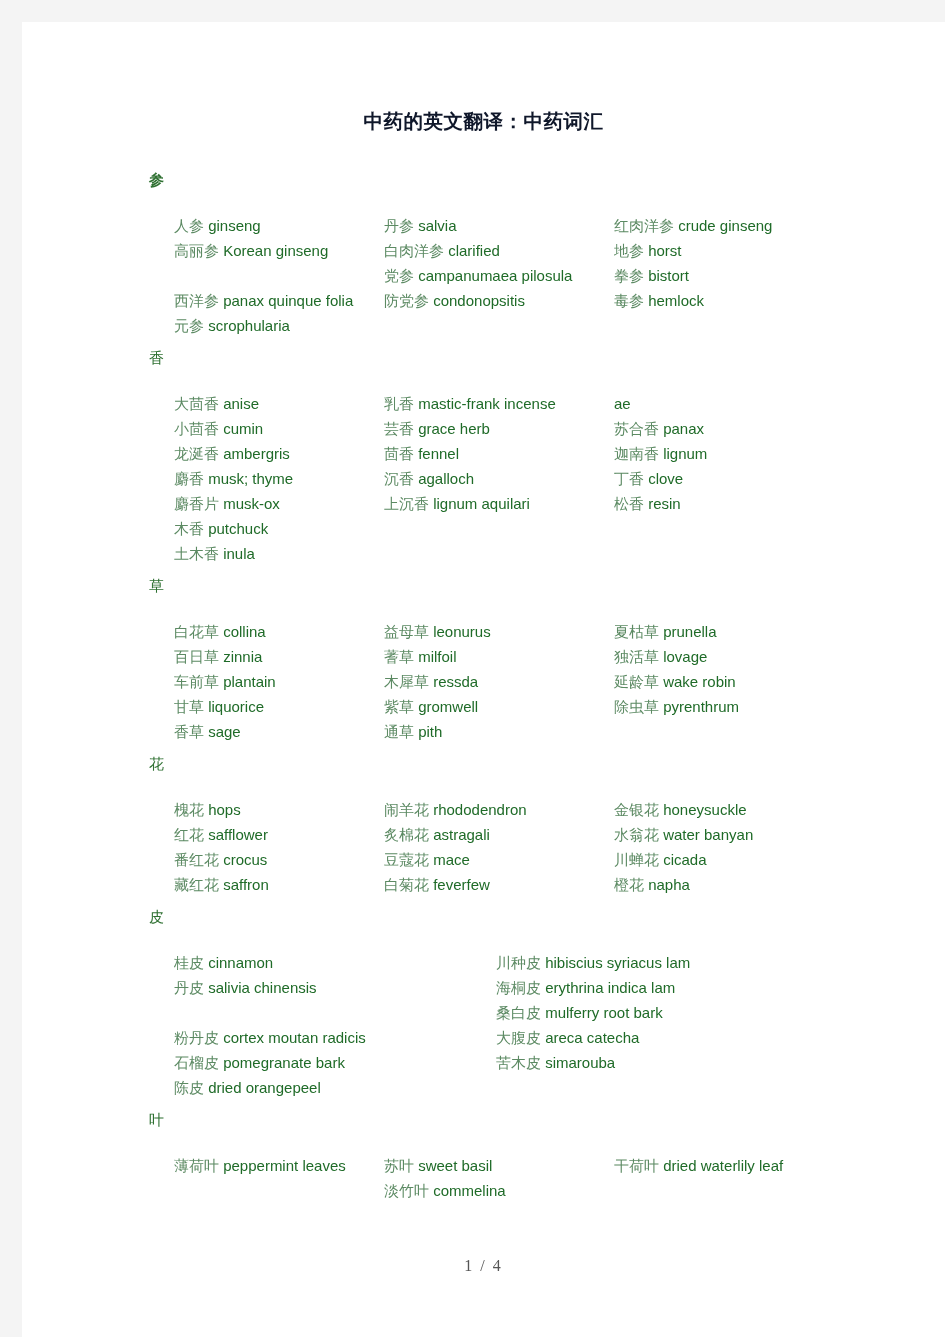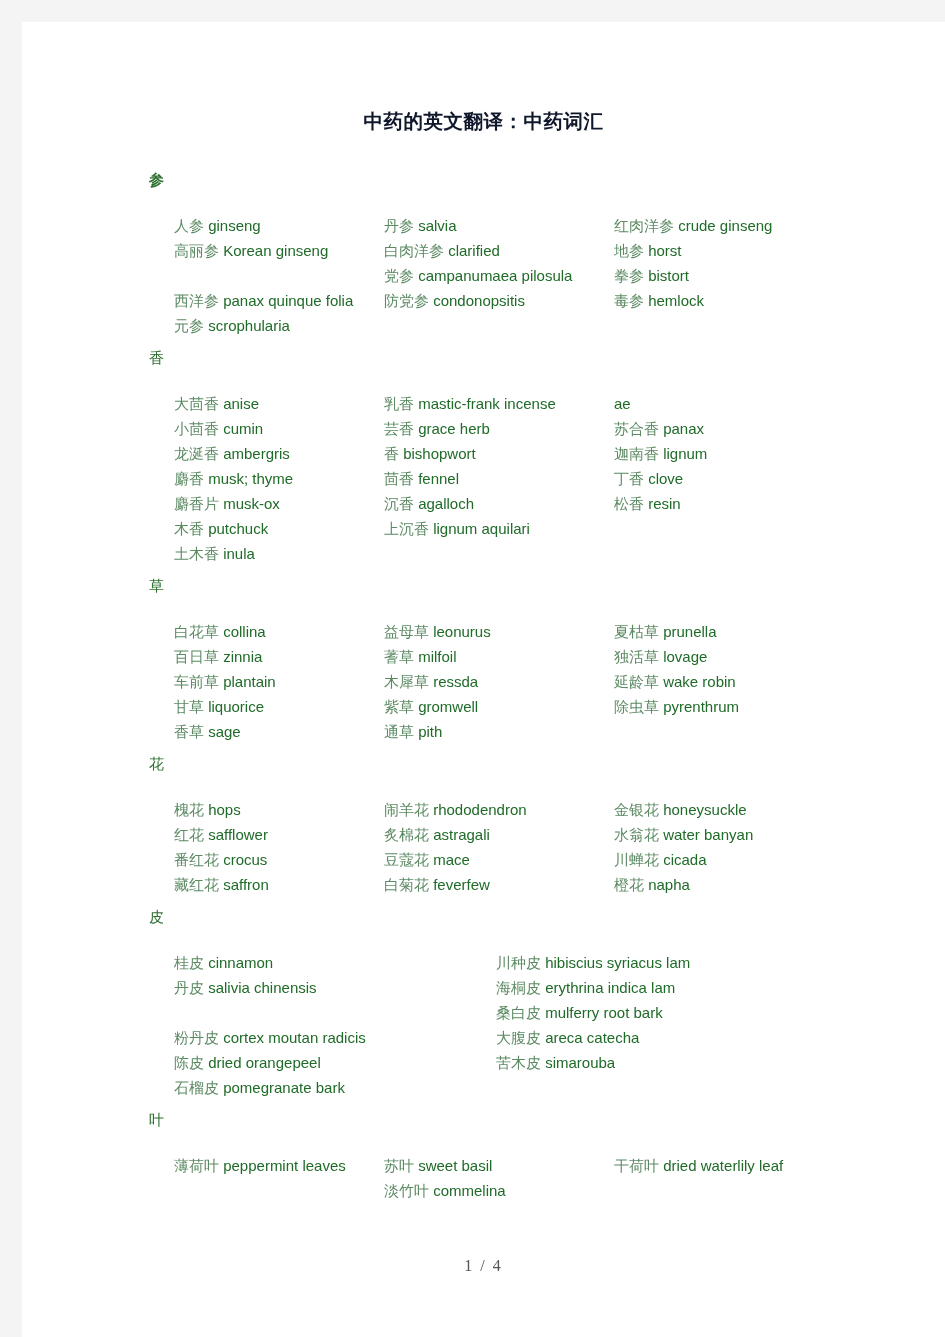--- a/index.html
+++ b/index.html
@@ -144,21 +144,20 @@
             <div class="entry"><span class="cn">小茴香</span> <span class="en">cumin</span></div>
             <div class="entry"><span class="cn">龙涎香</span> <span class="en">ambergris</span></div>
             <div class="entry"><span class="cn">麝香</span> <span class="en">musk; thyme</span></div>
             <div class="entry"><span class="cn">麝香片</span> <span class="en">musk-ox</span></div>
             <div class="entry"><span class="cn">木香</span> <span class="en">putchuck</span></div>
             <div class="entry"><span class="cn">土木香</span> <span class="en">inula</span></div>
           </div>
           <div class="col col2">
             <div class="entry"><span class="cn">乳香</span> <span class="en">mastic-frank incense</span></div>
             <div class="entry"><span class="cn">芸香</span> <span class="en">grace herb</span></div>
-            <div class="entry"><span class="cn">香</span> <span class="en">bishopwort</span></div>
             <div class="entry"><span class="cn">茴香</span> <span class="en">fennel</span></div>
             <div class="entry"><span class="cn">沉香</span> <span class="en">agalloch</span></div>
             <div class="entry"><span class="cn">上沉香</span> <span class="en">lignum aquilari</span></div>
           </div>
           <div class="col col3">
             <div class="entry"><span class="cn"></span> <span class="en">ae</span></div>
             <div class="entry"><span class="cn">苏合香</span> <span class="en">panax</span></div>
             <div class="entry"><span class="cn">迦南香</span> <span class="en">lignum</span></div>
             <div class="entry"><span class="cn">丁香</span> <span class="en">clove</span></div>
             <div class="entry"><span class="cn">松香</span> <span class="en">resin</span></div>
@@ -220,22 +219,22 @@
       </div>
       <div class="section">
         <div class="sec-head">皮</div>
         <div class="sec-gap"></div>
         <div class="cols c2" style="min-height: 150px;">
           <div class="col-flow col1">
             <div class="entry"><span class="cn">桂皮</span> <span class="en">cinnamon</span></div>
             <div class="entry"><span class="cn">丹皮</span> <span class="en">salivia chinensis</span></div>
             <div class="blank"></div>
             <div class="entry"><span class="cn">粉丹皮</span> <span class="en">cortex moutan radicis</span></div>
+            <div class="entry"><span class="cn">石榴皮</span> <span class="en">pomegranate bark</span></div>
             <div class="entry"><span class="cn">陈皮</span> <span class="en">dried orangepeel</span></div>
-            <div class="entry"><span class="cn">石榴皮</span> <span class="en">pomegranate bark</span></div>
           </div>
           <div class="col col2">
             <div class="entry"><span class="cn">川种皮</span> <span class="en">hibiscius syriacus lam</span></div>
             <div class="entry"><span class="cn">海桐皮</span> <span class="en">erythrina indica lam</span></div>
             <div class="entry"><span class="cn">桑白皮</span> <span class="en">mulferry root bark</span></div>
             <div class="entry"><span class="cn">大腹皮</span> <span class="en">areca catecha</span></div>
             <div class="entry"><span class="cn">苦木皮</span> <span class="en">simarouba</span></div>
           </div>
         </div>
         <div style="height: 7px;"></div>

